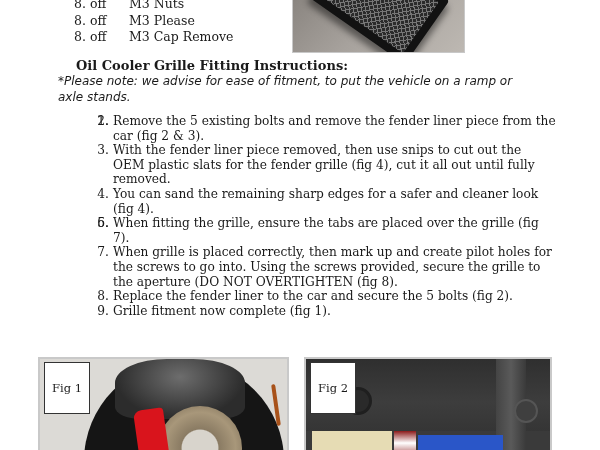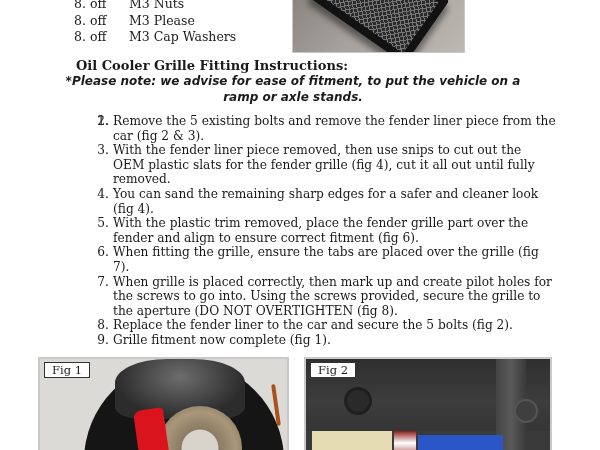--- a/index.html
+++ b/index.html
@@ -25,32 +25,32 @@
     position: absolute; left: 8px; top: 8px; right: 8px; bottom: 8px;
     background-image:
       repeating-linear-gradient(45deg, #777 0 1px, transparent 1px 4px),
       repeating-linear-gradient(-45deg, #777 0 1px, transparent 1px 4px);
     background-color: #2b2b2b;
   }
   .section-title { position: absolute; left: 76px; top: 58px; font-weight: bold; font-size: 13px; }
   .note {
     position: absolute; left: 58px; top: 73px; width: 470px;
     font-style: italic; font-size: 12px; line-height: 16px;
-    font-family: "DejaVu Sans", "Liberation Sans", sans-serif; font-weight: 700; text-align: center;
+    font-family: "DejaVu Sans", "Liberation Sans", sans-serif; font-weight: 400;
   }
   .steps { position: absolute; left: 96px; top: 114px; width: 460px; margin: 0; padding: 0; list-style: none; font-size: 12.2px; line-height: 14.6px; }
   .steps li { position: relative; padding-left: 17px; }
   .steps li .num { position: absolute; left: -1px; top: 0; width: 14px; text-align: right; }
   .fig {
     position: absolute; top: 357px; height: 100px; border: 2px solid #c9c9c9;
     box-sizing: border-box; overflow: hidden;
   }
   .fig-label {
     position: absolute; left: 4px; top: 3px; background: #fff; border: 1.5px solid #333;
-    padding: 0 7px; font-size: 11.5px; z-index: 5;
+    padding: 18px 7px; font-size: 11.5px; z-index: 5;
   }
   
   .fig1 { left: 38px; width: 251px; background: #dcdad6; }
   .fig1 .arch { position: absolute; left: 44px; top: 2px; width: 200px; height: 200px; border-radius: 50%; background: #151515; }
   .fig1 .arch-inner { position: absolute; left: 75px; top: 0px; width: 130px; height: 60px; background: radial-gradient(ellipse at 50% 30%, #6d6d6d, #2c2c2c 70%); border-radius: 40% 40% 20% 20%; }
   .fig1 .disc { position: absolute; left: 118px; top: 47px; width: 84px; height: 84px; border-radius: 50%; background: radial-gradient(circle, #d8d4cc 0 30%, #8a7b63 32%, #a8977a 60%, #6e604c 100%); }
   .fig1 .caliper { position: absolute; left: 97px; top: 50px; width: 30px; height: 60px; background: #d9141c; border-radius: 8px 4px 4px 10px; transform: rotate(-8deg); }
   .fig1 .trim { position: absolute; left: 234px; top: 25px; width: 4px; height: 42px; background: #a8521a; border-radius: 2px; transform: rotate(-8deg); }
   
   .fig2 { left: 304px; width: 248px; background: #3a3a3a; }
@@ -69,39 +69,39 @@
   <div class="row">
     <span class="qty">8. off</span>
     <span>M3 Nuts</span>
   </div>
   <div class="row">
     <span class="qty">8. off</span>
     <span>M3 Please</span>
   </div>
   <div class="row">
     <span class="qty">8. off</span>
-    <span>M3 Cap Washers</span>
+    <span>M3 Cap Remove</span>
   </div>
 </div>
 
 <div class="hero-photo">
   <div class="grille">
       <div class="mesh"></div>
     </div>
 </div>
 
 <div class="section-title">Oil Cooler Grille Fitting Instructions:</div>
 <div class="note">*Please note: we advise for ease of fitment, to put the vehicle on a ramp or axle stands.</div>
 
 <ol class="steps">
   <li><span class="num">1.</span></li>
   <li><span class="num">2.</span><span>Remove the 5 existing bolts and remove the fender liner piece from the car (fig 2 &amp; 3).</span></li>
   <li><span class="num">3.</span><span>With the fender liner piece removed, then use snips to cut out the OEM plastic slats for the fender grille (fig 4), cut it all out until fully removed.</span></li>
   <li><span class="num">4.</span><span>You can sand the remaining sharp edges for a safer and cleaner look (fig 4).</span></li>
-  <li><span class="num">5.</span><span>With the plastic trim removed, place the fender grille part over the fender and align to ensure correct fitment (fig 6).</span></li>
+  <li><span class="num">5.</span></li>
   <li><span class="num">6.</span><span>When fitting the grille, ensure the tabs are placed over the grille (fig 7).</span></li>
   <li><span class="num">7.</span><span>When grille is placed correctly, then mark up and create pilot holes for the screws to go into. Using the screws provided, secure the grille to the aperture (DO NOT OVERTIGHTEN (fig 8).</span></li>
   <li><span class="num">8.</span><span>Replace the fender liner to the car and secure the 5 bolts (fig 2).</span></li>
   <li><span class="num">9.</span><span>Grille fitment now complete (fig 1).</span></li>
 </ol>
 
 <div class="fig fig1">
   <div class="fig-label">Fig 1</div>
   <div class="arch"></div>
   <div class="arch-inner"></div>

